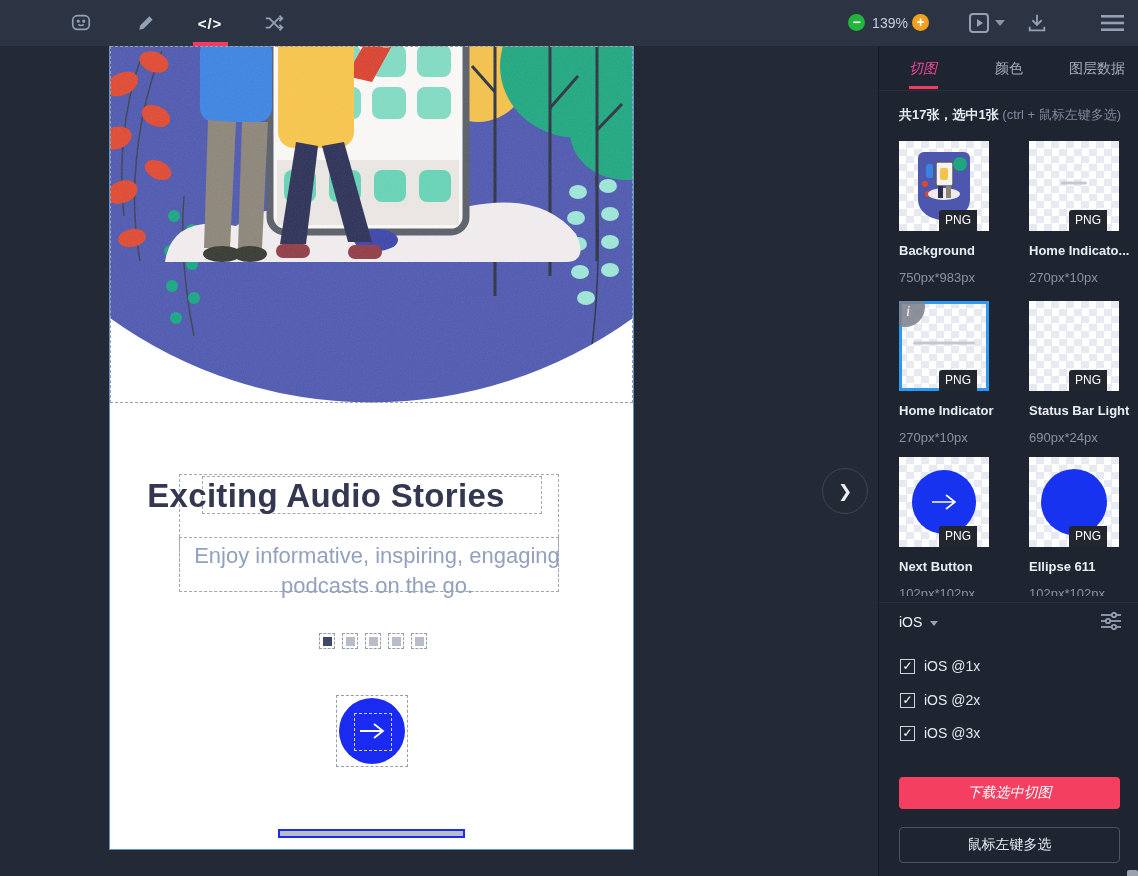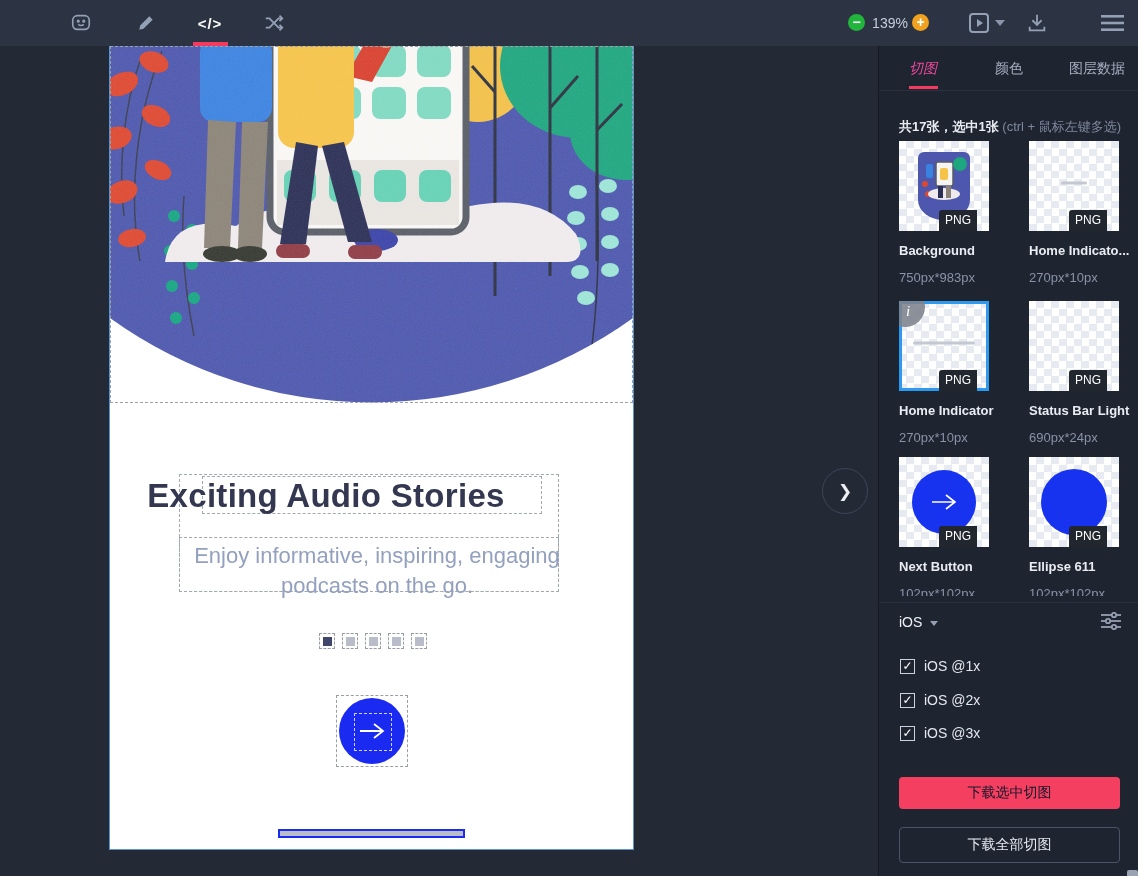--- a/index.html
+++ b/index.html
@@ -38,21 +38,21 @@
   .arrow-box { position:absolute; left:17px; top:17px; width:38px; height:38px; border:1px dashed #cfd3ef; }
   .home-bar { position:absolute; left:168px; top:783px; width:187px; height:9px; background:#b9bdc7; border:2px solid #1b2cf0; }
   .nav-next { position:absolute; left:822px; top:422px; width:46px; height:46px; border-radius:50%; border:1px solid #3d4557; color:#eceef2; font-size:17px; display:flex; align-items:center; justify-content:center; cursor:pointer; background:transparent; }
 
   
   .panel { position:absolute; left:878px; top:46px; width:260px; height:830px; background:#1f2431; border-left:1px solid #141822; }
   .tab { position:absolute; top:14px; font-size:14px; color:#a6aebf; cursor:pointer; }
   .tab.active { color:#ec4899;font-style:italic; }
   .tab-underline { position:absolute; left:30px; top:40px; width:29px; height:3px; background:#f43b5f; }
   .tabs-divider { position:absolute; left:0; top:44px; width:260px; height:1px; background:#2b3040; }
-  .summary { position:absolute; left:20px; top:72px; font-size:13px; white-space:nowrap; }
+  .summary { position:absolute; left:20px; top:60px; font-size:13px; white-space:nowrap; }
   .summary .count { color:#e9ecf2; font-weight:bold; }
   .summary .hint { color:#7f889c; }
   .slices-viewport { position:absolute; left:0; top:88px; width:260px; height:462px; overflow:hidden; }
   .slice-card { position:absolute; width:96px; cursor:pointer; }
   .thumb { position:relative; width:90px; height:90px; overflow:hidden;
            background-image:conic-gradient(#e7ebf1 25%, #ffffff 25% 50%, #e7ebf1 50% 75%, #ffffff 75%);
            background-size:15px 15px; }
   .thumb.selected { outline:3px solid #2d9af0; outline-offset:-3px; }
   .png-badge { position:absolute; right:12px; bottom:0; background:#22262f; color:#ffffff; font-size:12px; font-weight:normal; padding:3px 6px 4px; border-top-left-radius:3px; }
   .slice-name { margin-top:12px; font-size:13px; font-weight:bold; color:#e9ecf2; white-space:nowrap; }
@@ -61,21 +61,21 @@
   .blue-circle { position:absolute; left:50%; top:50%; transform:translate(-50%,-50%); border-radius:50%; background:#1733f0; display:flex; align-items:center; justify-content:center; }
   .info-badge { position:absolute; left:-14px; top:-14px; width:40px; height:40px; border-radius:50%; background:rgba(125,130,140,.88); }
   .info-badge span { position:absolute; left:21px; top:16px; color:#fff; font-size:15px; font-style:italic; font-family:"Liberation Serif", serif; }
   .section-divider { position:absolute; left:0; top:556px; width:260px; height:1px; background:#2b3040; }
   .platform { position:absolute; left:20px; top:568px; color:#eef1f6; font-size:14px; cursor:pointer; }
   .platform .caret-down { position:relative; display:inline-block; left:8px; top:-1px; border-top-color:#97a0b2; }
   .sliders { position:absolute; left:222px; top:566px; cursor:pointer; }
   .scale-row { position:absolute; left:21px; display:flex; align-items:center; cursor:pointer; }
   .checkbox { width:15px; height:15px; border:1px solid #ccd2de; color:#ffffff; font-size:12px; line-height:13px; text-align:center; margin-right:9px; }
   .scale-label { color:#e3e7ef; font-size:14px; }
-  .btn-primary { position:absolute; left:20px; top:731px; width:221px; height:32px; background:#f53f61; border:none; border-radius:4px; color:#0f172a; font-size:14px; cursor:pointer; font-family:inherit; }
+  .btn-primary { position:absolute; left:20px; top:731px; width:221px; height:32px; background:#f53f61; border:none; border-radius:4px; color:#ffffff; font-size:14px; cursor:pointer; font-family:inherit;font-style:italic; }
   .btn-outline { position:absolute; left:20px; top:781px; width:221px; height:36px; background:transparent; border:1px solid #4c5366; border-radius:4px; color:#e6e9f0; font-size:14px; cursor:pointer; font-family:inherit; }
   .scroll-nub { position:absolute; left:1127px; top:870px; width:11px; height:6px; background:#9aa2b2; border-radius:2px 2px 0 0; }
 </style>
 </head>
 <body>
 
 <div class="app">
 
   <header class="toolbar">
     <div class="tb-icon" style="left:68px">
@@ -385,17 +385,17 @@
     <div class="scale-row" style="top:646px">
       <span class="checkbox">✓</span>
       <span class="scale-label">iOS @2x</span>
     </div>
     <div class="scale-row" style="top:679px">
       <span class="checkbox">✓</span>
       <span class="scale-label">iOS @3x</span>
     </div>
 
     <button class="btn-primary">下载选中切图</button>
-    <button class="btn-outline">下载全部切图</button>
+    <button class="btn-outline">鼠标左键多选</button>
   </aside>
 
   <div class="scroll-nub"></div>
 </div>
 
 </body></html>

